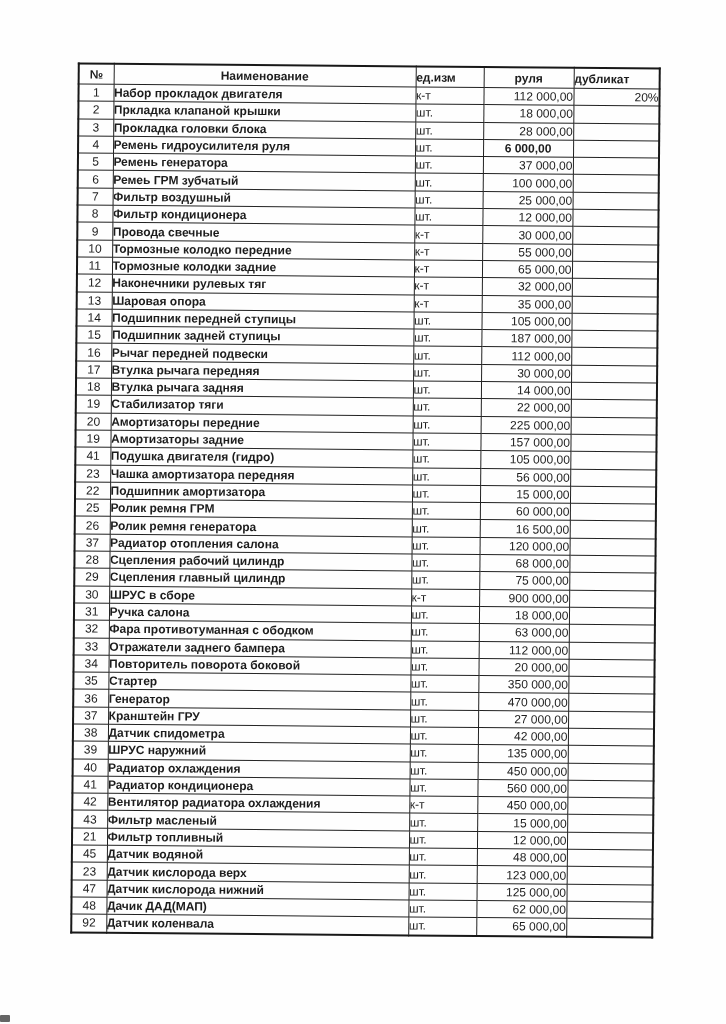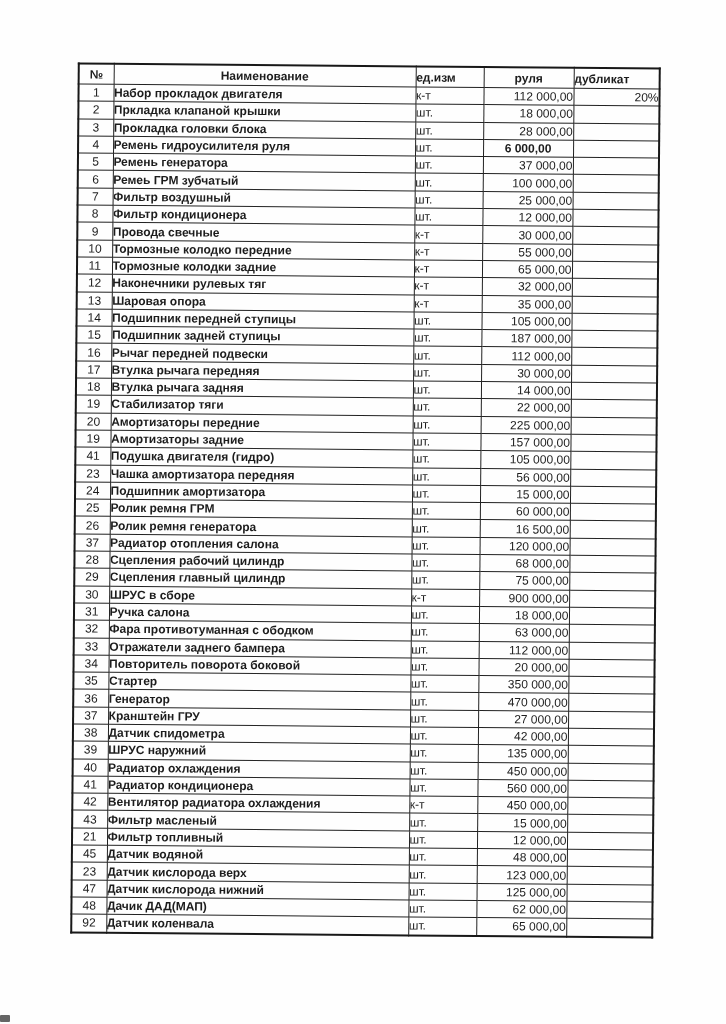--- a/index.html
+++ b/index.html
@@ -255,21 +255,21 @@
             <td class="c-dup"></td>
           </tr>
           <tr>
             <td class="c-num">23</td>
             <td class="c-name">Чашка амортизатора передняя</td>
             <td class="c-unit">шт.</td>
             <td class="c-price">56 000,00</td>
             <td class="c-dup"></td>
           </tr>
           <tr>
-            <td class="c-num">24</td>
+            <td class="c-num">22</td>
             <td class="c-name">Подшипник амортизатора</td>
             <td class="c-unit">шт.</td>
             <td class="c-price">15 000,00</td>
             <td class="c-dup"></td>
           </tr>
           <tr>
             <td class="c-num">25</td>
             <td class="c-name">Ролик ремня ГРМ</td>
             <td class="c-unit">шт.</td>
             <td class="c-price">60 000,00</td>

